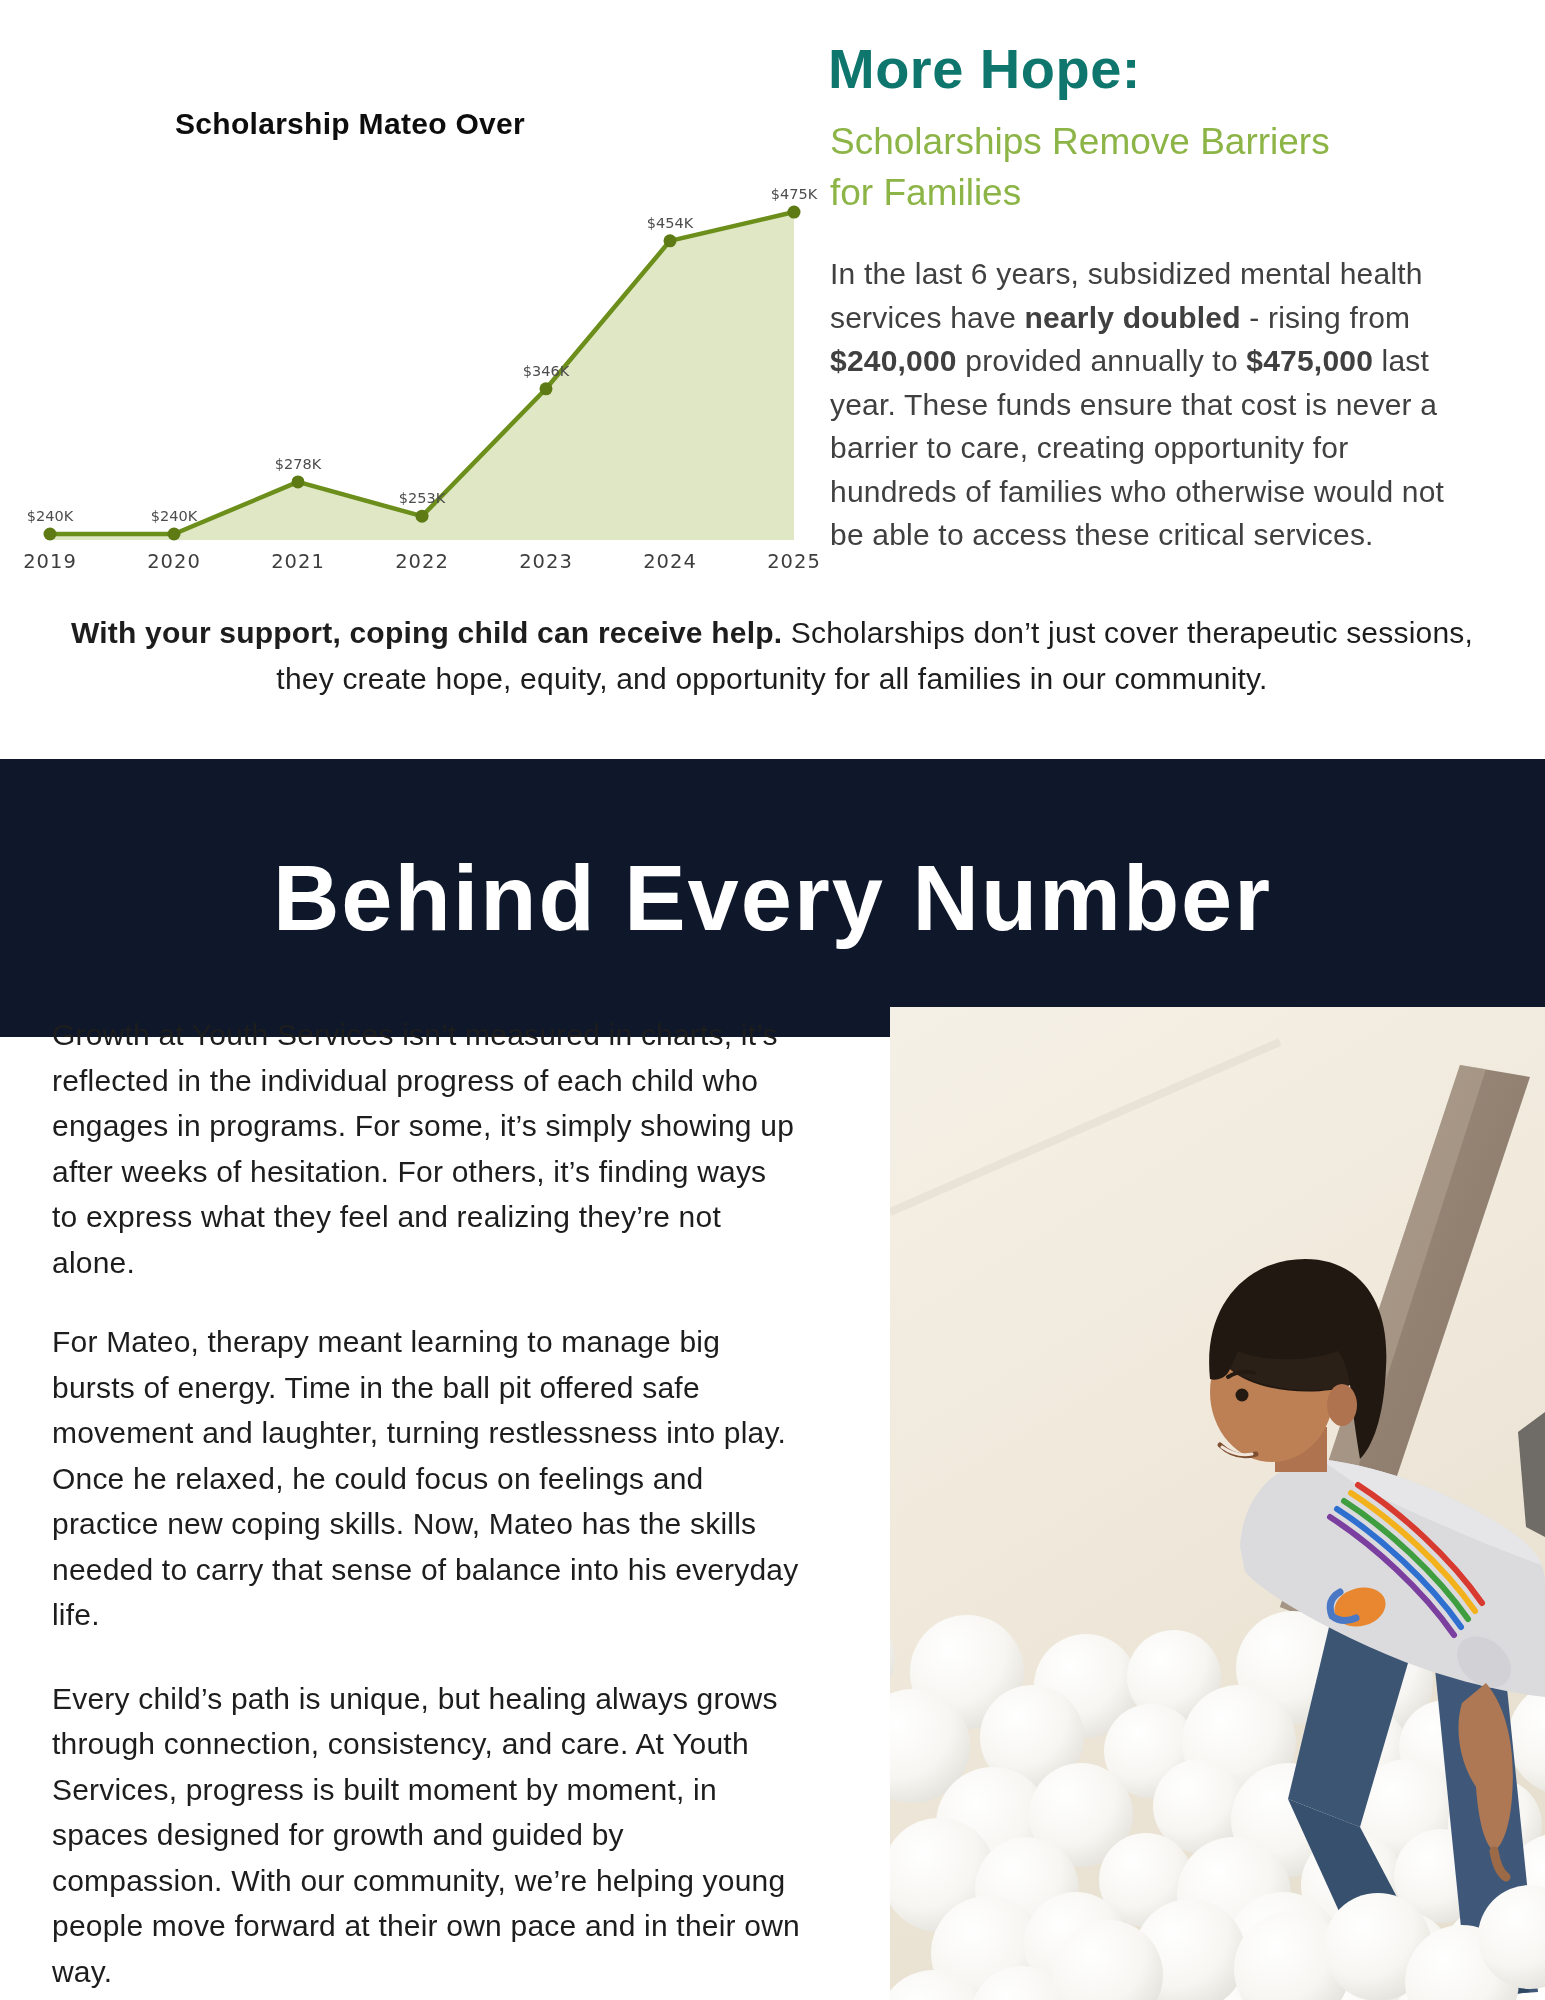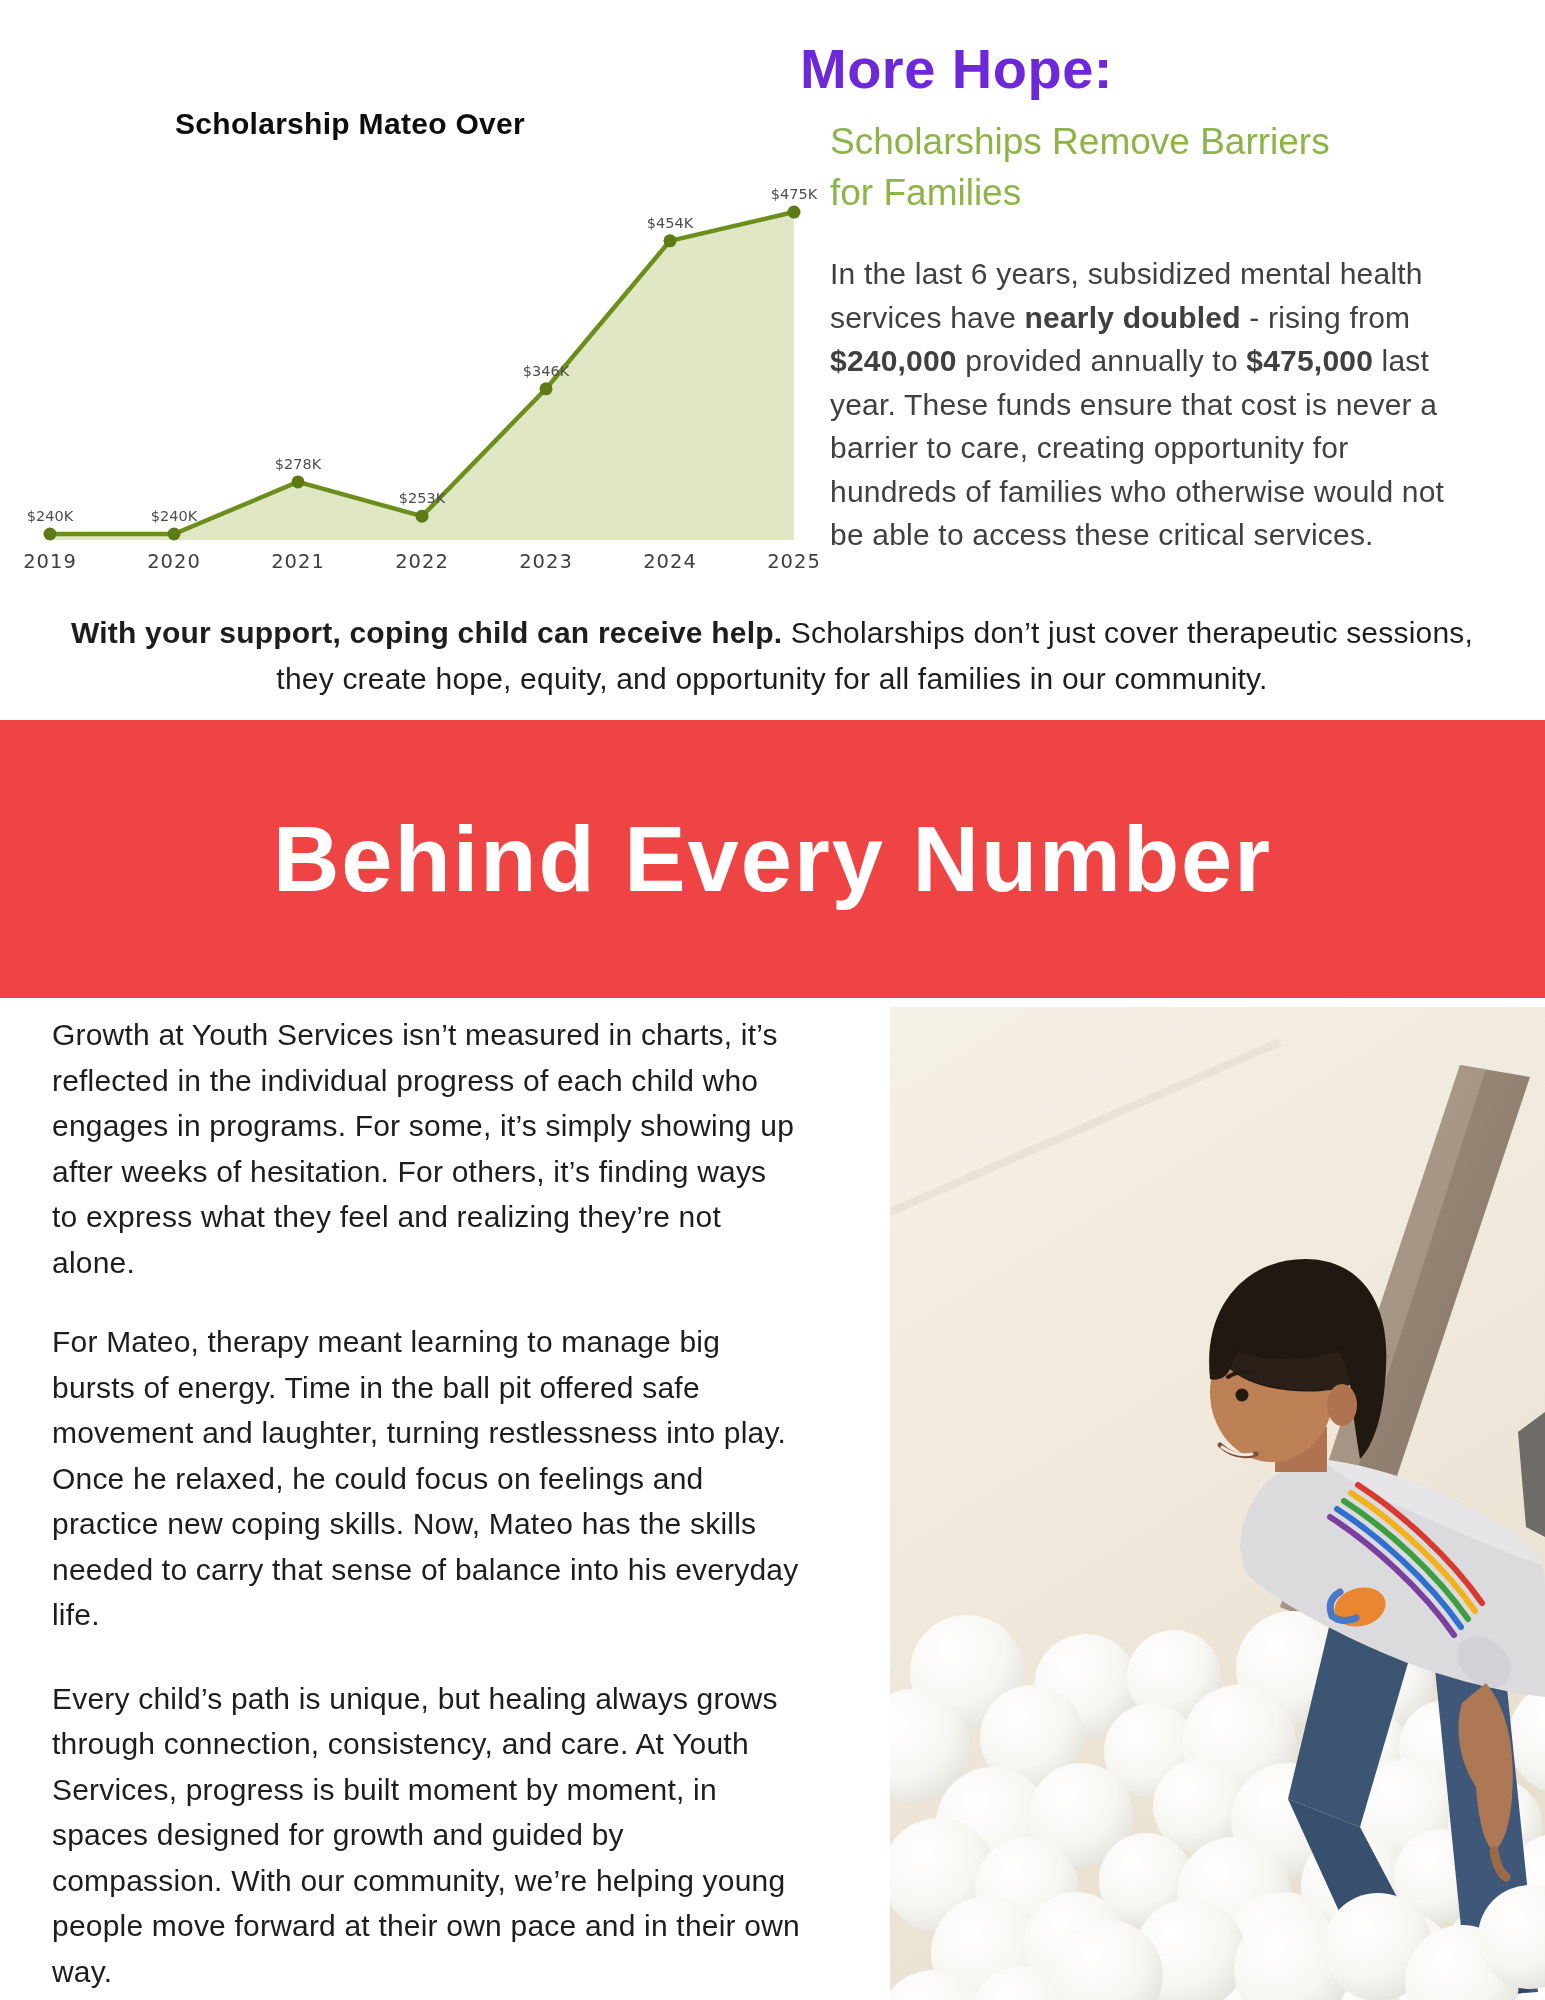--- a/index.html
+++ b/index.html
@@ -10,41 +10,41 @@
   }
   
   .chart-title{
     position:absolute; left:0; top:100px; width:700px;
     text-align:center; font-weight:700; font-size:30px; line-height:48px;
     color:#0d0d0d; letter-spacing:.3px;
   }
   .chart-svg{ position:absolute; left:0; top:95px; pointer-events:none; }
   
   .more-hope-title{
-    position:absolute; left:800px; top:36px; width:680px;
-    font-size:56px; font-weight:700; letter-spacing:.5px; color:#6d28d9;
+    position:absolute; left:828px; top:36px; width:680px;
+    font-size:56px; font-weight:700; letter-spacing:.5px; color:#0f766e;
   }
   .more-hope-subtitle{
     position:absolute; left:830px; top:116px; width:680px;
     font-size:37px; font-weight:400; line-height:51px; color:#8cb446;
   }
   .more-hope-body{
     position:absolute; left:830px; top:252px; width:648px;
     font-size:30px; line-height:43.5px; letter-spacing:.2px; color:#404040;
   }
   
   .support-callout{
     position:absolute; left:57px; top:610px; width:1430px;
     text-align:center; font-size:30px; line-height:45.5px; letter-spacing:.2px;
   }
   .b{font-weight:700;}
   
   .banner{
-    position:absolute; left:0; top:720px; width:1545px; height:278px;
-    background:#ef4444; display:flex; align-items:center; justify-content:center;
+    position:absolute; left:0; top:759px; width:1545px; height:278px;
+    background:#0f172a; display:flex; align-items:center; justify-content:center;
   }
   .banner-title{
     color:#ffffff; font-size:92px; font-weight:700; letter-spacing:2px;
   }
   
   .story{
     position:absolute; left:52px; top:1012px; width:748px;
     font-size:30px; line-height:45.5px; letter-spacing:.2px;
   }
   .story p{margin:0;}

